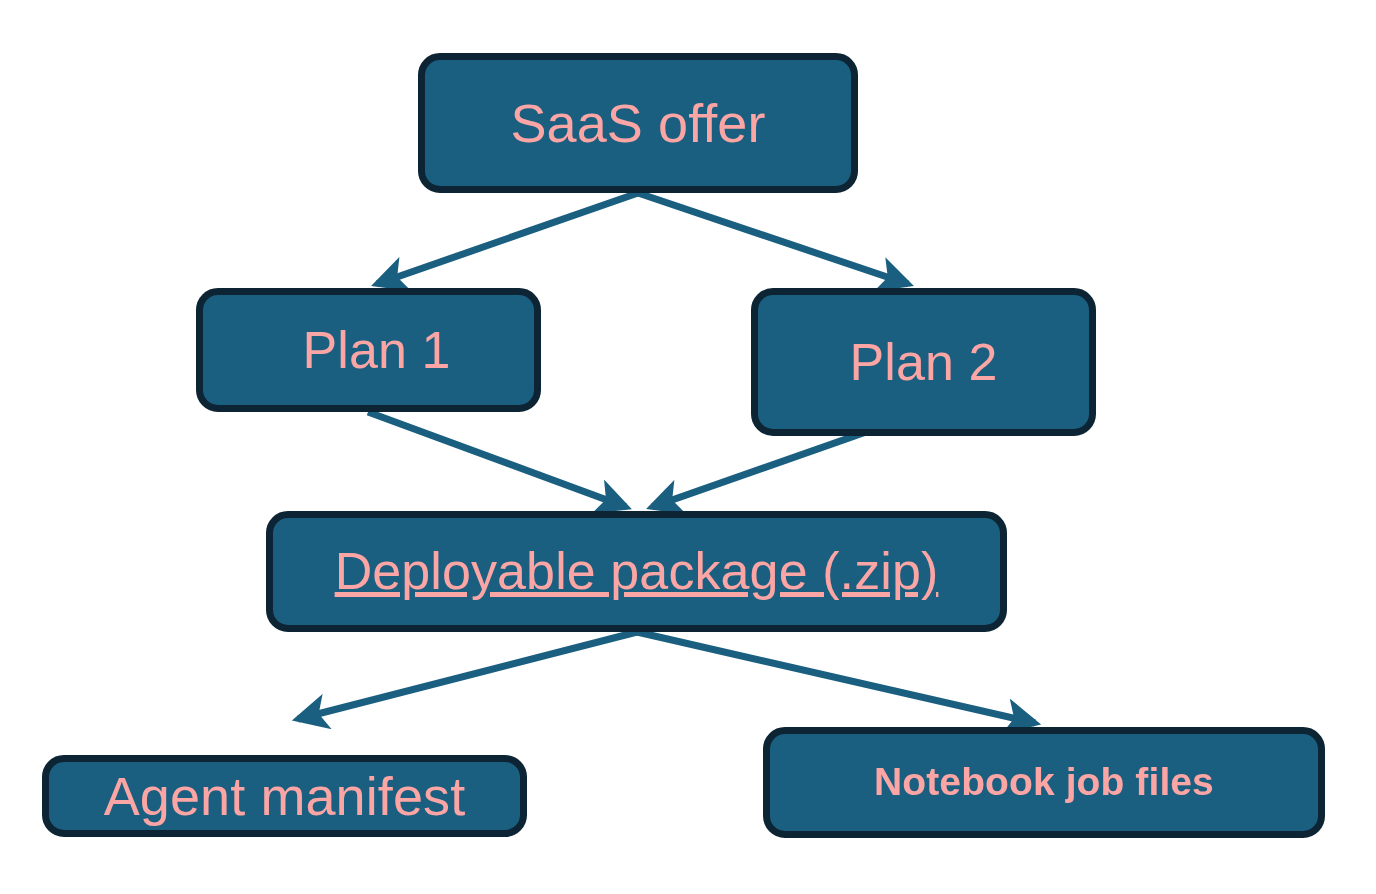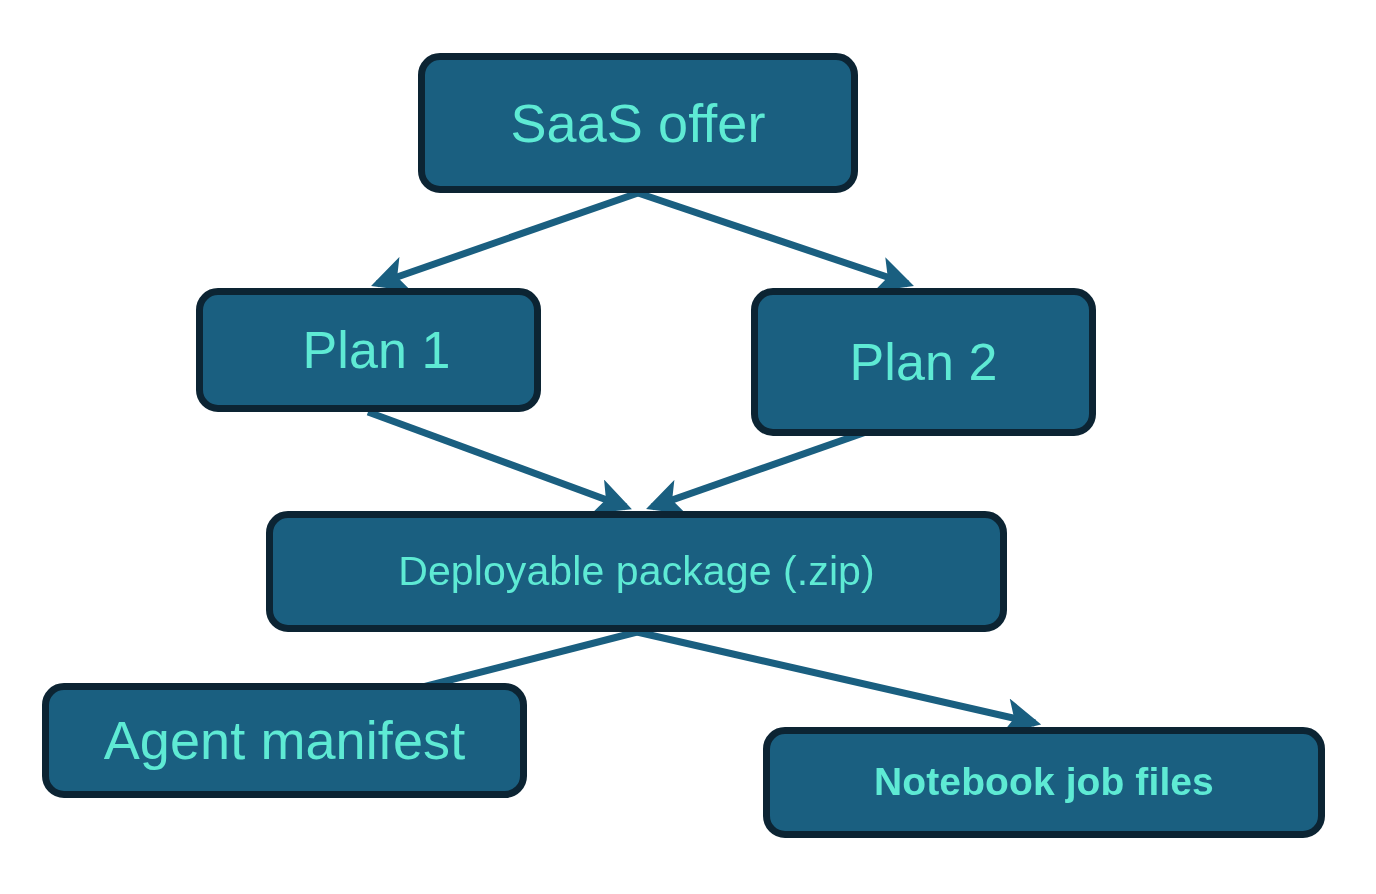--- a/index.html
+++ b/index.html
@@ -32,39 +32,39 @@
     box-sizing: border-box;
     display: flex;
     align-items: center;
     justify-content: center;
     background: #1A5F80;
     border: 7px solid #0C2433;
     border-radius: 22px;
     z-index: 2;
   }
   .node-label {
-    color: #5eead4;
+    color: #fca5a5;
     font-weight: 300;
     line-height: 1.05;
     white-space: nowrap;
     letter-spacing: 0.1px;
     text-align: center;
   }
   
   #node-saas-offer   { left: 418px; top: 53px;  width: 440px; height: 140px; }
   #node-plan-1       { left: 196px; top: 288px; width: 345px; height: 124px; padding-left: 16px; }
   #node-plan-2       { left: 751px; top: 288px; width: 345px; height: 148px; }
   #node-package      { left: 266px; top: 511px; width: 741px; height: 121px; }
-  #node-agent-manifest { left: 42px;  top: 683px; width: 485px; height: 115px; }
+  #node-agent-manifest { left: 42px;  top: 755px; width: 485px; height: 82px; }
   #node-notebook-jobs  { left: 763px; top: 727px; width: 562px; height: 111px; }
 
   #node-saas-offer .node-label        { font-size: 54px; }
   #node-plan-1 .node-label            { font-size: 52px; }
   #node-plan-2 .node-label            { font-size: 52px; }
-  #node-package .node-label           { font-size: 41px; }
+  #node-package .node-label           { font-size: 52px; text-decoration: underline; }
   #node-agent-manifest .node-label    { font-size: 54px; }
   #node-notebook-jobs .node-label     { font-size: 39px; font-weight: bold; }
 </style>
 </head>
 <body>
 
 <div id="diagram-canvas">
 
   <svg id="connector-layer" viewBox="0 0 1376 894" width="1376" height="894" xmlns="http://www.w3.org/2000/svg">
     <defs>

